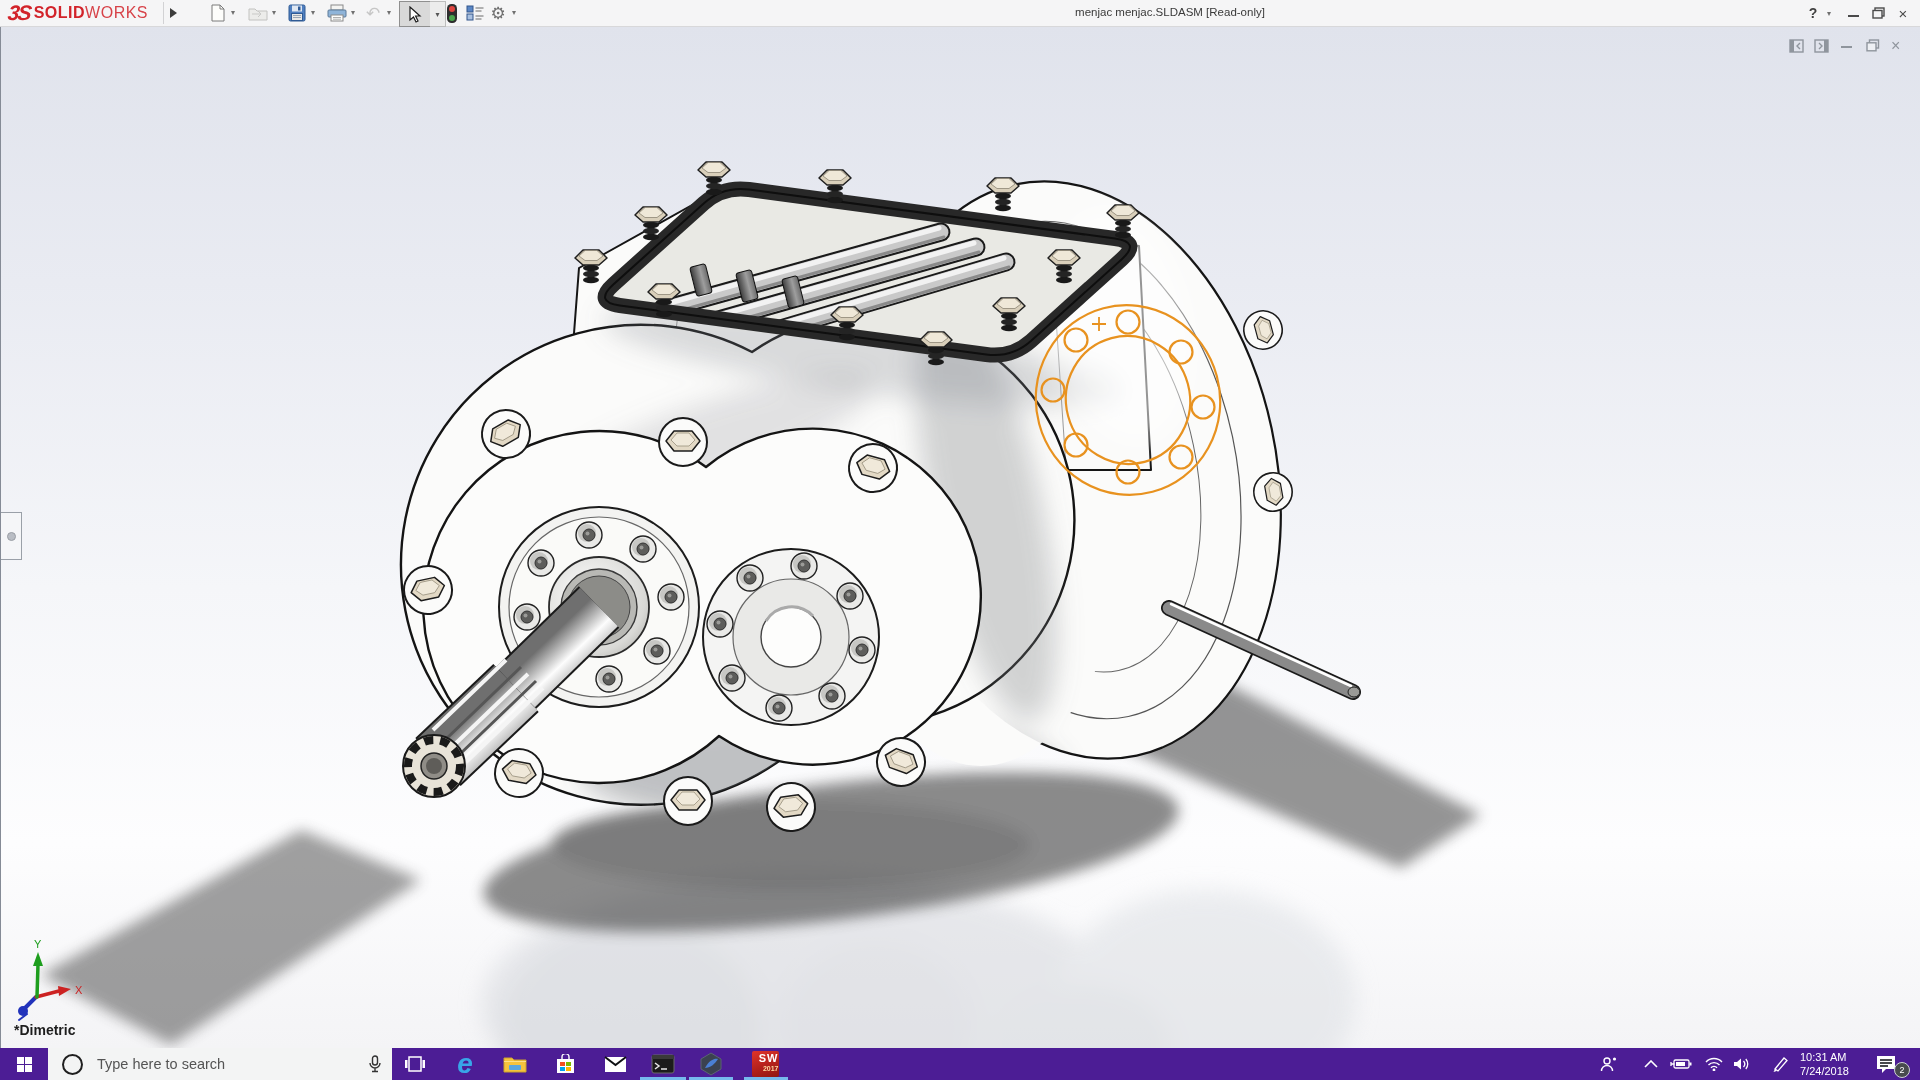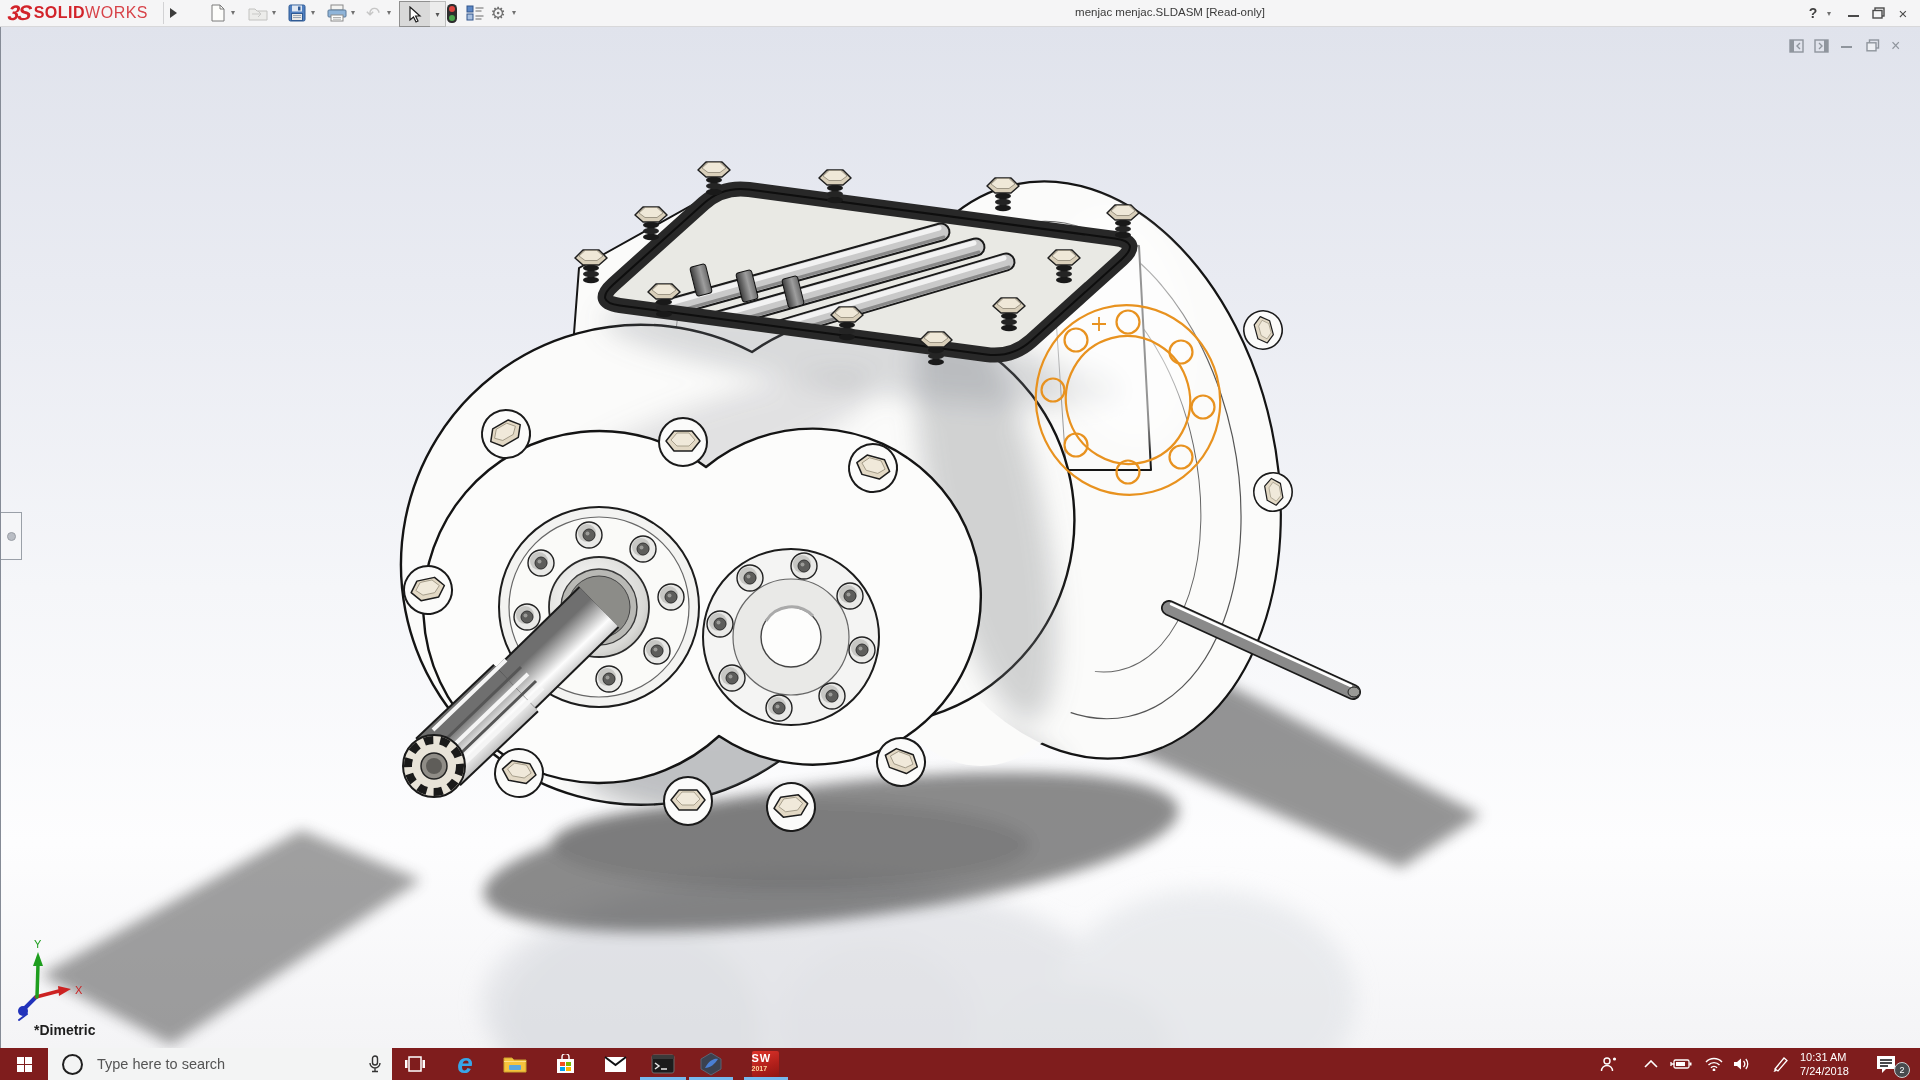--- a/index.html
+++ b/index.html
@@ -24,23 +24,23 @@
   #doc-title{position:absolute;left:1020px;top:6px;width:300px;text-align:center;font-size:11.5px;color:#3a3a3a;}
   .winbtn{position:absolute;top:0;height:26px;display:flex;align-items:center;justify-content:center;color:#4a4a4a;}
   
   #viewport{position:absolute;left:0;top:26px;width:1920px;height:1022px;
     background:linear-gradient(to bottom,#e0e3ec 0%,#e9ebf2 25%,#f5f6f9 55%,#fdfdfe 80%,#f4f4f6 100%);
     border-left:1px solid #858b96;z-index:10;}
   .docbtn{position:absolute;color:#8f959d;display:flex;align-items:center;justify-content:center;}
   #left-tab{position:absolute;left:0;top:486px;width:20px;height:46px;background:#f5f6f8;
     border:1px solid #9aa0a8;border-left:none;}
   #left-tab .dot{position:absolute;left:6px;top:19px;width:7px;height:7px;border-radius:50%;background:#b9bdc4;border:1px solid #9a9ea5;}
-  #view-label{position:absolute;left:13px;top:996px;font-size:14px;font-weight:bold;color:#1d1d1d;margin-left:20px;}
+  #view-label{position:absolute;left:13px;top:996px;font-size:14px;font-weight:bold;color:#1d1d1d;}
   
-  #taskbar{position:absolute;left:0;top:1048px;width:1920px;height:32px;background:#7f1d1d;z-index:50;}
+  #taskbar{position:absolute;left:0;top:1048px;width:1920px;height:32px;background:#4c1d95;z-index:50;}
   #start{position:absolute;left:0;top:0;width:48px;height:32px;display:flex;align-items:center;justify-content:center;}
   .winlogo{display:grid;grid-template-columns:7px 7px;grid-template-rows:7px 7px;gap:1px;}
   .winlogo div{background:#fff;}
   #searchbox{position:absolute;left:48px;top:0;width:344px;height:32px;background:#f3f4f4;display:flex;align-items:center;}
   #cortana{margin-left:14px;width:17px;height:17px;border-radius:50%;border:2.5px solid #1f1f1f;}
   #search-text{margin-left:14px;font-size:14.5px;color:#545454;}
   #mic{position:absolute;right:10px;top:7px;}
   .tb-icon{position:absolute;top:0;width:46px;height:32px;display:flex;align-items:center;justify-content:center;}
   .runline{position:absolute;top:29px;height:3px;}
   .tray-icon{position:absolute;top:0;width:30px;height:32px;display:flex;align-items:center;justify-content:center;}
@@ -480,21 +480,21 @@
         <path d="M4 9 l4 3 l-4 3 M10 15 h6" stroke="#e8e8e8" stroke-width="1.5" fill="none"></path>
       </svg>
   </div>
   <div class="tb-icon" style="left:688px">
     <svg width="24" height="24">
         <polygon points="12,1 22,7 22,17 12,23 2,17 2,7" fill="#3b4250" stroke="#5b6373"></polygon>
         <path d="M6 16 C10 8 16 6 19 7 C16 12 11 16 6 16 Z" fill="#4a7fd4"></path>
       </svg>
   </div>
   <div class="tb-icon" style="left:742px">
-    <div style="width:27px;height:26px;background:linear-gradient(160deg,#e0342b 0%,#b01f1a 60%,#8f1713 100%);border-radius:2px;text-align:left;">
+    <div style="width:27px;height:26px;background:linear-gradient(160deg,#e0342b 0%,#b01f1a 60%,#8f1713 100%);border-radius:2px;text-align:right;">
       <div style="color:#fff;font-weight:bold;font-size:11px;line-height:14px;letter-spacing:1px;">SW</div>
       <div style="color:#ffd9a0;font-weight:bold;font-size:7px;line-height:7px;">2017</div>
     </div>
   </div>
   <div class="runline" style="left:640px;width:46px;background:#76B9ED;"></div>
   <div class="runline" style="left:689px;width:44px;background:#76B9ED;"></div>
   <div class="runline" style="left:744px;width:44px;background:#76B9ED;"></div>
 
   <div class="tray-icon" style="left:1594px">
     <svg width="18" height="16">

